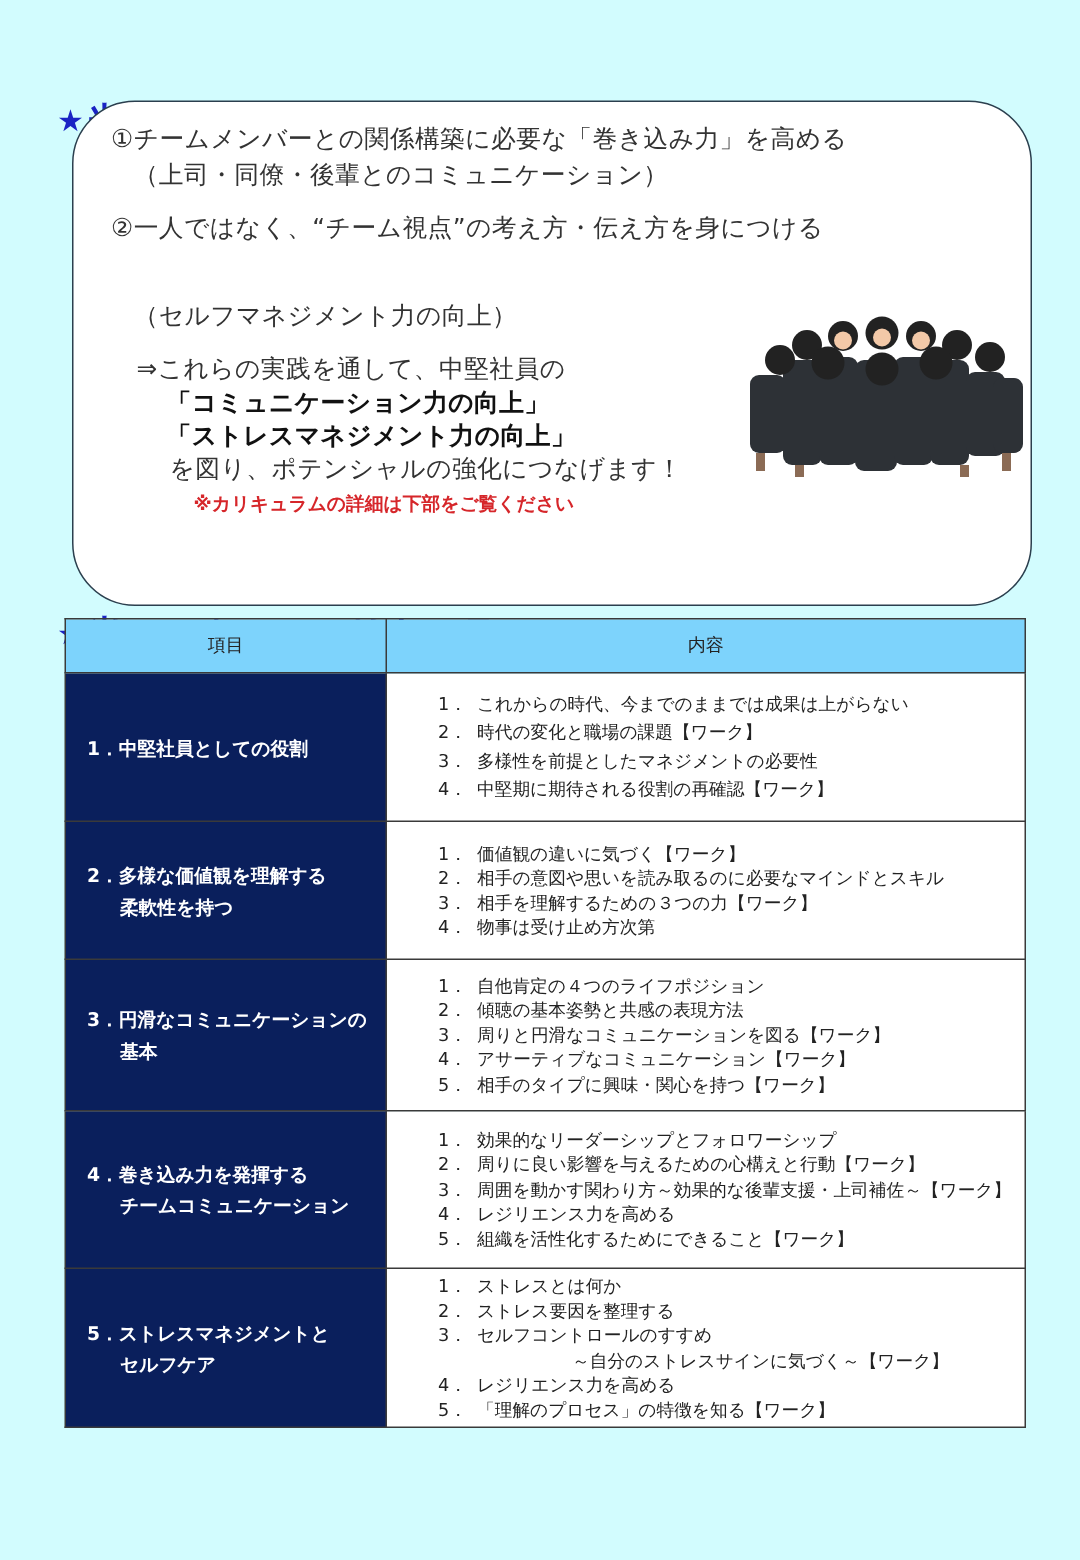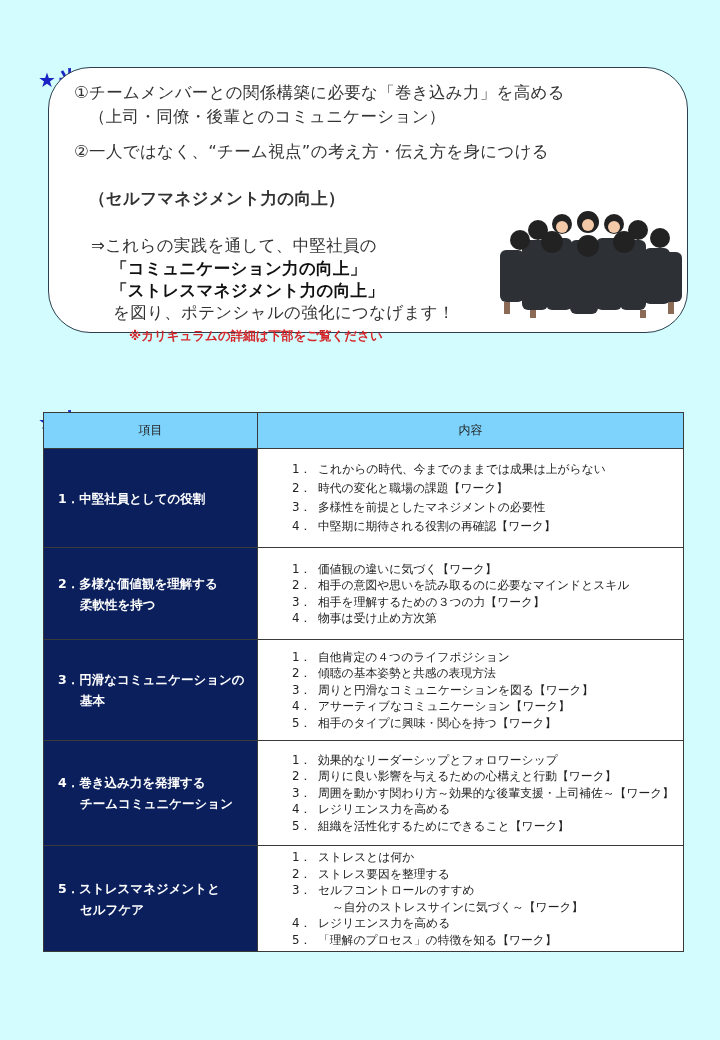--- a/index.html
+++ b/index.html
@@ -15,21 +15,21 @@
       font-family: "DejaVu Sans", sans-serif;
       font-weight: bold; font-size: 25px; color: #1a23c4;
       letter-spacing: -0.5px;
       margin-top: 36px;
     }
     .section-title .star { font-size: 20px; margin-right: 2px; vertical-align: 2px; }
     #title1 { top: 28px; }
     #title2 { top: 370px; }
 
     .aim-box {
-      position: absolute; left: 48px; top: 67px; width: 640px; height: 266px;
+      position: absolute; left: 48px; top: 67px; width: 640px; height: 337px;
       background: #ffffff; border: 1.5px solid #2b3f4e; border-radius: 42px;
       box-sizing: border-box;
     }
     .aim-line {
       position: absolute; font-size: 16.5px; color: #333; white-space: nowrap;
       letter-spacing: 0.3px;
     }
     .bold-line { font-weight: bold; color: #111; font-size: 16.5px; }
     .note {
       position: absolute; color: #d6262a; font-weight: bold; font-size: 12.5px;
@@ -48,35 +48,35 @@
       background: #7dd3fc; font-weight: normal; height: 33px;
       border: 1.5px solid #3a3a3a; color: #222; font-size: 12px;
     }
     table.curriculum td { border: 1px solid #3a3a3a; vertical-align: middle; }
     td.item {
       background: #0a1f5c; color: #ffffff; font-weight: bold; width: 198px;
       padding-left: 14px; font-size: 12.5px; line-height: 21px;
     }
     td.content { background: #ffffff; padding-left: 34px; color: #222; }
     td.content .li { line-height: 16.5px; white-space: nowrap; font-size: 11.8px; }
-    td.content .li.sub { padding-left: 40px; }
+    td.content .li.sub { padding-left: 40px; text-align: center; }
     .n { display: inline-block; width: 26px; }
   </style>
 </head>
 <body>
 
 <div id="title1" class="section-title">
   <span class="star">★</span><span>当セミナーのねらい</span>
 </div>
 
 <div class="aim-box">
   <div class="aim-line" style="left:25px; top:14px;">①チームメンバーとの関係構築に必要な「巻き込み力」を高める</div>
   <div class="aim-line" style="left:40px; top:38px;">（上司・同僚・後輩とのコミュニケーション）</div>
   <div class="aim-line" style="left:25px; top:73px;">②一人ではなく、“チーム視点”の考え方・伝え方を身につける</div>
-  <div class="aim-line" style="left:40px; top:120px;font-weight:bold;">（セルフマネジメント力の向上）</div>
+  <div class="aim-line" style="left:40px; top:132px;">（セルフマネジメント力の向上）</div>
 
   <div class="aim-line" style="left:42px; top:167px;">⇒これらの実践を通して、中堅社員の</div>
   <div class="aim-line bold-line" style="left:62px; top:190px;">「コミュニケーション力の向上」</div>
   <div class="aim-line bold-line" style="left:62px; top:212px;">「ストレスマネジメント力の向上」</div>
   <div class="aim-line" style="left:64px; top:234px;">を図り、ポテンシャルの強化につなげます！</div>
   <div class="note" style="left:80px; top:260px;">※カリキュラムの詳細は下部をご覧ください</div>
 </div>
 
 <svg class="illustration" viewBox="0 0 200 112">
   <g fill="#2d3136">

